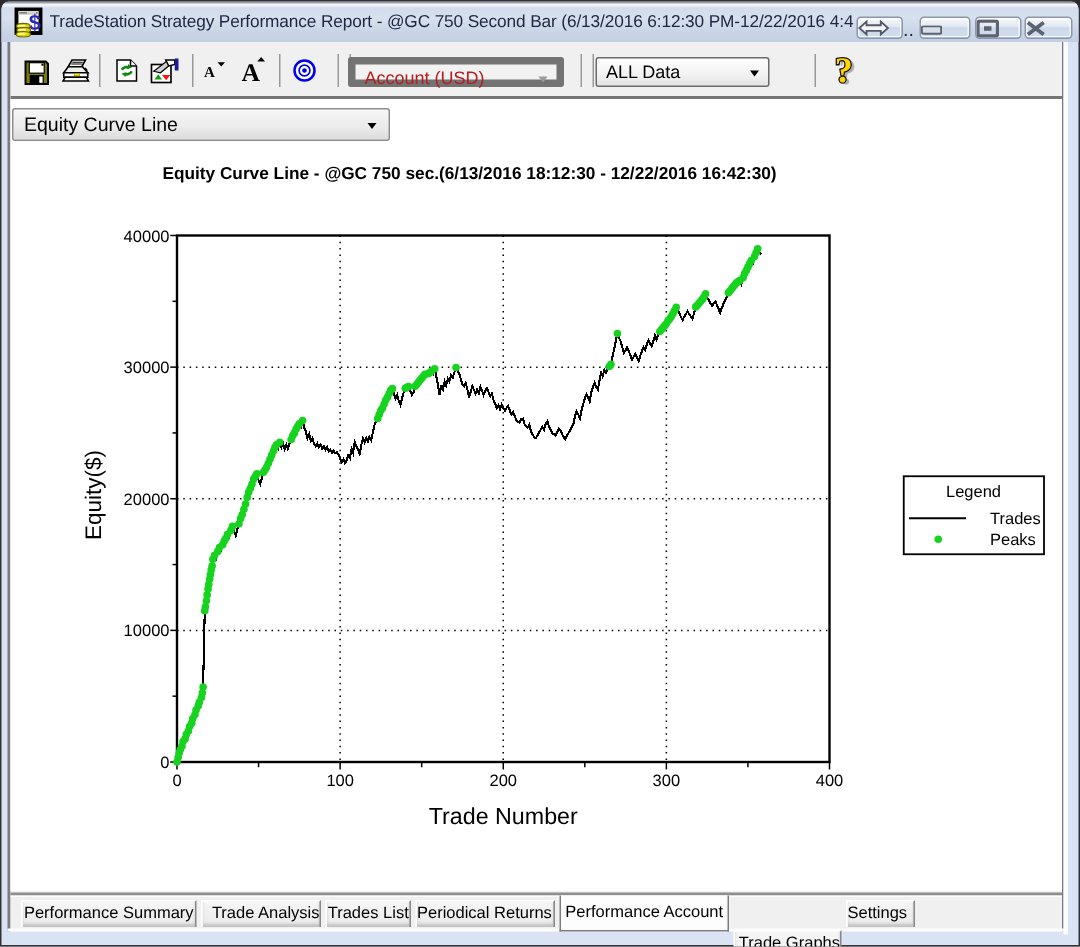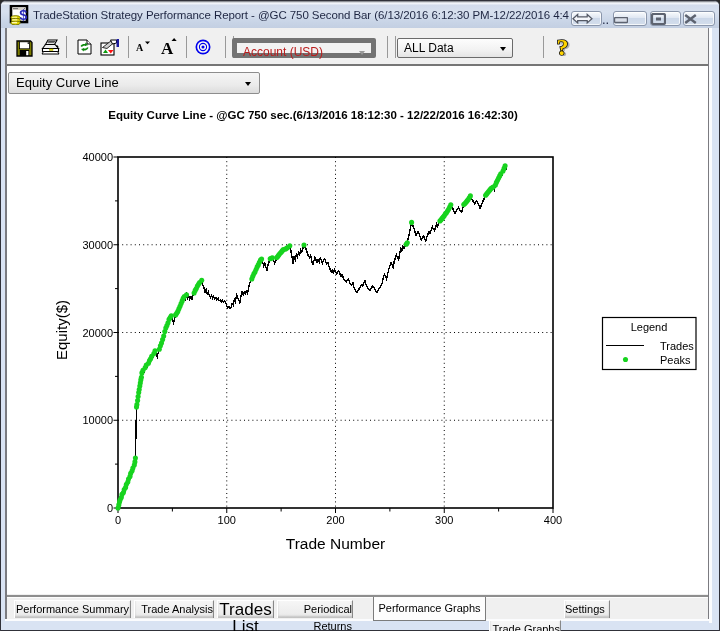--- a/index.html
+++ b/index.html
@@ -328,16 +328,16 @@
 <rect x="602.5" y="317.5" width="93.5" height="52" fill="white" stroke="black" stroke-width="1.2"></rect>
 <text x="649" y="331" text-anchor="middle" font-size="11">Legend</text>
 <line x1="606" y1="345.5" x2="644" y2="345.5" stroke="black" stroke-width="1.2"></line>
 <text x="660" y="349.5" font-size="11">Trades</text>
 <circle cx="625.5" cy="359.5" r="2.55" fill="#17d31f"></circle>
 <text x="660" y="363.5" font-size="11">Peaks</text>
 </svg>
 
 <div style="position:absolute;left:14px;top:600px;width:117px;height:18px;background:linear-gradient(#f6f6f6,#e9e9e9);border-left:1px solid #fff;border-top:1px solid #fff;border-right:1px solid #888;box-shadow:inset 0 -2px 2px rgba(120,120,120,.35);z-index:4;text-align:center;font-size:11px;line-height:17px;color:#000">Performance Summary</div>
 <div style="position:absolute;left:134px;top:600px;width:80px;height:18px;background:linear-gradient(#f6f6f6,#e9e9e9);border-left:1px solid #fff;border-top:1px solid #fff;border-right:1px solid #888;box-shadow:inset 0 -2px 2px rgba(120,120,120,.35);z-index:4;text-align:right;font-size:11px;line-height:17px;color:#000">Trade Analysis</div>
-<div style="position:absolute;left:217px;top:600px;width:57px;height:18px;background:linear-gradient(#f6f6f6,#e9e9e9);border-left:1px solid #fff;border-top:1px solid #fff;border-right:1px solid #888;box-shadow:inset 0 -2px 2px rgba(120,120,120,.35);z-index:4;text-align:center;font-size:17px;line-height:17px;color:#000">Trades List</div>
-<div style="position:absolute;left:277px;top:600px;width:76px;height:18px;background:linear-gradient(#f6f6f6,#e9e9e9);border-left:1px solid #fff;border-top:1px solid #fff;border-right:1px solid #888;box-shadow:inset 0 -2px 2px rgba(120,120,120,.35);z-index:4;text-align:right;font-size:11px;line-height:17px;color:#000">Periodical Returns</div>
-<div style="position:absolute;left:373px;top:597px;width:113px;height:24px;background:#fdfdfd;border-left:1px solid #7c7c7c;border-right:1px solid #7c7c7c;border-bottom:1px solid #7c7c7c;z-index:5;text-align:center;font-size:11px;line-height:22px;color:#000">Performance Graphs</div>
+<div style="position:absolute;left:217px;top:600px;width:57px;height:18px;background:linear-gradient(#f6f6f6,#e9e9e9);border-left:1px solid #fff;border-top:1px solid #fff;border-right:1px solid #888;box-shadow:inset 0 -2px 2px rgba(120,120,120,.35);z-index:4;text-align:center;font-size:11px;line-height:17px;color:#000">Trades List</div>
+<div style="position:absolute;left:277px;top:600px;width:93px;height:18px;background:linear-gradient(#f6f6f6,#e9e9e9);border-left:1px solid #fff;border-top:1px solid #fff;border-right:1px solid #888;box-shadow:inset 0 -2px 2px rgba(120,120,120,.35);z-index:4;text-align:left;font-size:11px;line-height:17px;color:#000">Periodical Returns</div>
+<div style="position:absolute;left:373px;top:597px;width:113px;height:24px;background:#fdfdfd;border-left:1px solid #7c7c7c;border-right:1px solid #7c7c7c;border-bottom:1px solid #7c7c7c;z-index:5;text-align:center;font-size:11px;line-height:22px;color:#000">Performance Account</div>
 <div style="position:absolute;left:489px;top:620px;width:72px;height:32px;background:linear-gradient(#f6f6f6,#e9e9e9);border-left:1px solid #fff;border-top:1px solid #fff;border-right:1px solid #888;box-shadow:inset 0 -2px 2px rgba(120,120,120,.35);z-index:4;text-align:right;font-size:11px;line-height:17px;color:#000">Trade Graphs</div>
 <div style="position:absolute;left:564px;top:600px;width:46px;height:18px;background:linear-gradient(#f6f6f6,#e9e9e9);border-left:1px solid #fff;border-top:1px solid #fff;border-right:1px solid #888;box-shadow:inset 0 -2px 2px rgba(120,120,120,.35);z-index:4;text-align:left;font-size:11px;line-height:17px;color:#000">Settings</div>
 </body></html>

